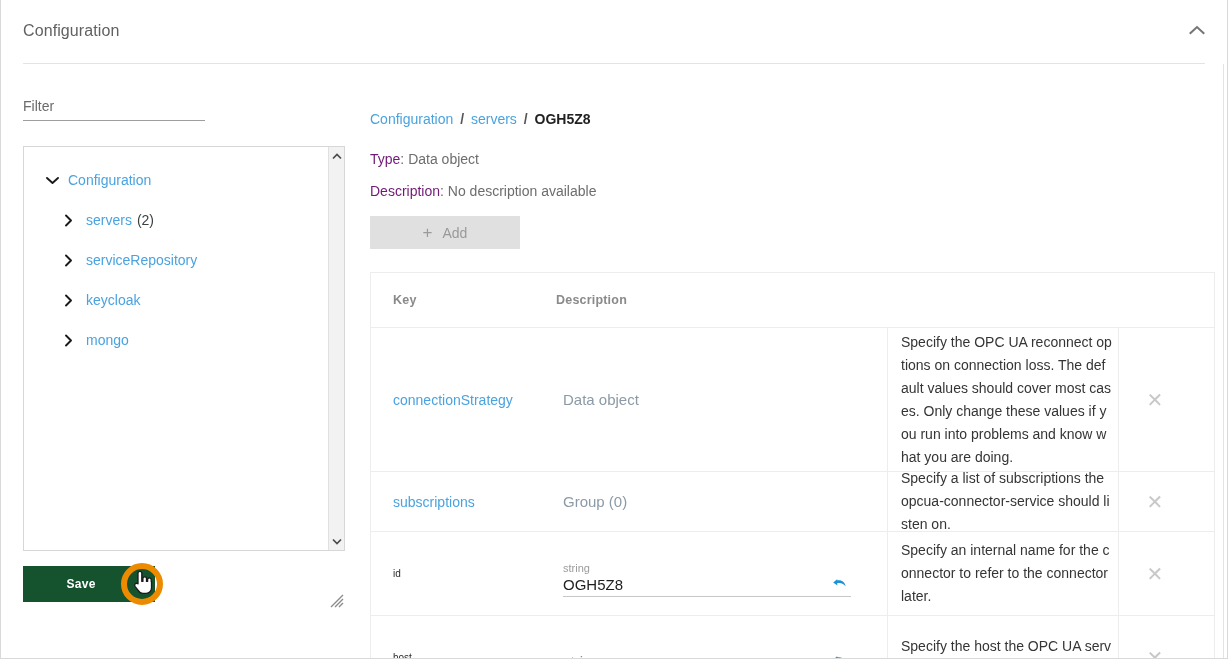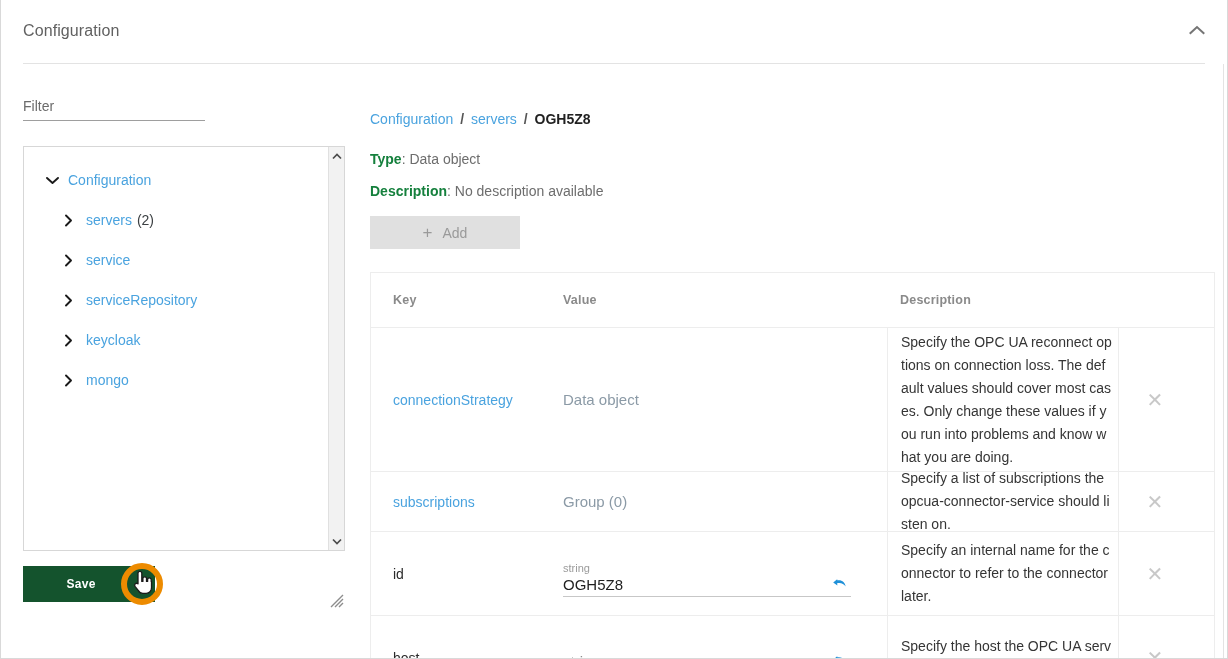--- a/index.html
+++ b/index.html
@@ -205,21 +205,21 @@
     font-size: 14px;
     color: #5f6368;
   }
 
   .meta-line {
     position: absolute;
     left: 9px;
     font-size: 14px;
     color: #6d6d6d;
   }
-  .meta-line b { color: #15803d; font-weight: bold; }
+  .meta-line b { color: #701a75; font-weight: normal; }
   .meta-type { top: 87px; }
   .meta-desc { top: 119px; }
 
   .add-btn {
     position: absolute;
     left: 9px; top: 152px;
     width: 150px; height: 33px;
     background: #e0e0e0;
     border: none;
     color: #9a9a9a;
@@ -258,21 +258,21 @@
     font-weight: bold;
     color: #8a8a8a;
     letter-spacing: .2px;
   }
 
   .key-link {
     color: #4aa3df;
     font-size: 14px;
     cursor: pointer;
   }
-  .key-plain { color: #2b2b2b; font-size: 14px; }
+  .key-plain { color: #2b2b2b; font-size: 10px; }
   .val-muted { color: #8b9aa6; font-size: 15px; }
 
   .desc-text {
     font-size: 14px;
     color: #353535;
     line-height: 23px;
     word-break: break-all;
   }
   .x-btn {
     font-size: 20px;
@@ -360,28 +360,20 @@
         <div class="tree-node child">
           <span class="tw">
             <svg width="9" height="13" viewBox="0 0 9 13" aria-hidden="true">
               <path d="M2 1.5 L7 6.5 L2 11.5" fill="none" stroke="#1a1a1a" stroke-width="1.9" stroke-linecap="round" stroke-linejoin="round"></path>
             </svg>
           </span>
           <span class="tree-label">servers</span>
           <span class="tree-count" style="margin-left:5px">(2)</span>
         </div>
 
-        <div class="tree-node child">
-          <span class="tw">
-            <svg width="9" height="13" viewBox="0 0 9 13" aria-hidden="true">
-              <path d="M2 1.5 L7 6.5 L2 11.5" fill="none" stroke="#1a1a1a" stroke-width="1.9" stroke-linecap="round" stroke-linejoin="round"></path>
-            </svg>
-          </span>
-          <span class="tree-label">service</span>
-        </div>
 
         <div class="tree-node child">
           <span class="tw">
             <svg width="9" height="13" viewBox="0 0 9 13" aria-hidden="true">
               <path d="M2 1.5 L7 6.5 L2 11.5" fill="none" stroke="#1a1a1a" stroke-width="1.9" stroke-linecap="round" stroke-linejoin="round"></path>
             </svg>
           </span>
           <span class="tree-label">serviceRepository</span>
         </div>
 
@@ -459,23 +451,20 @@
     <button class="add-btn">
       <span class="plus-glyph">+</span>
       <span>Add</span>
     </button>
 
     <div class="tbl">
 
       <div class="trow hrow">
         <div class="c-key">
             <span class="hcell">Key</span>
-          </div>
-        <div class="c-val">
-            <span class="hcell">Value</span>
           </div>
         <div class="c-desc">
             <span class="hcell">Description</span>
           </div>
         <div class="c-act"></div>
       </div>
 
       <div class="trow" style="height:144px">
         <div class="c-key">
             <span class="key-link">connectionStrategy</span>

